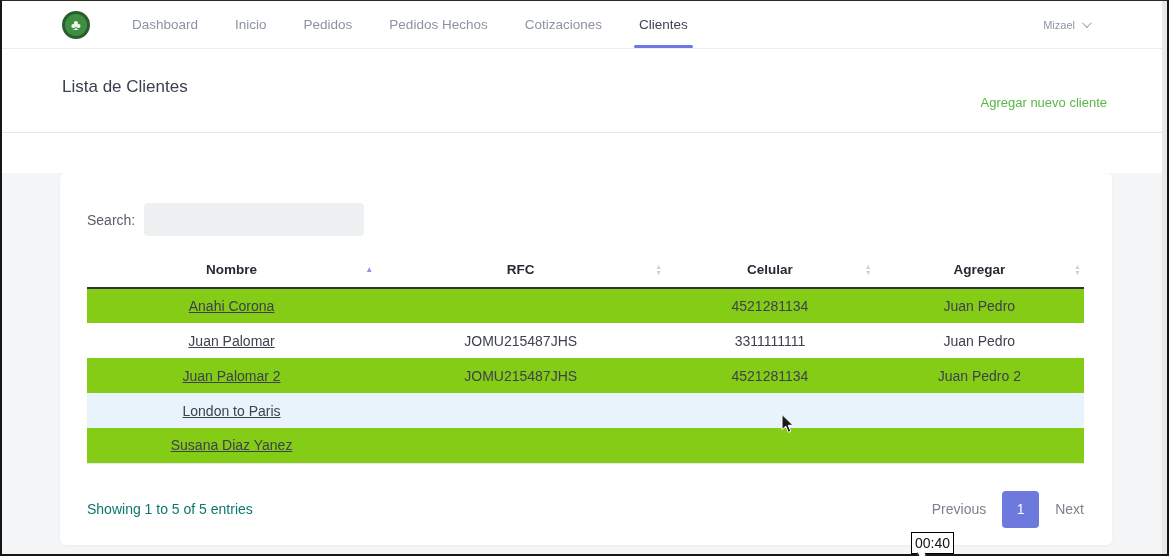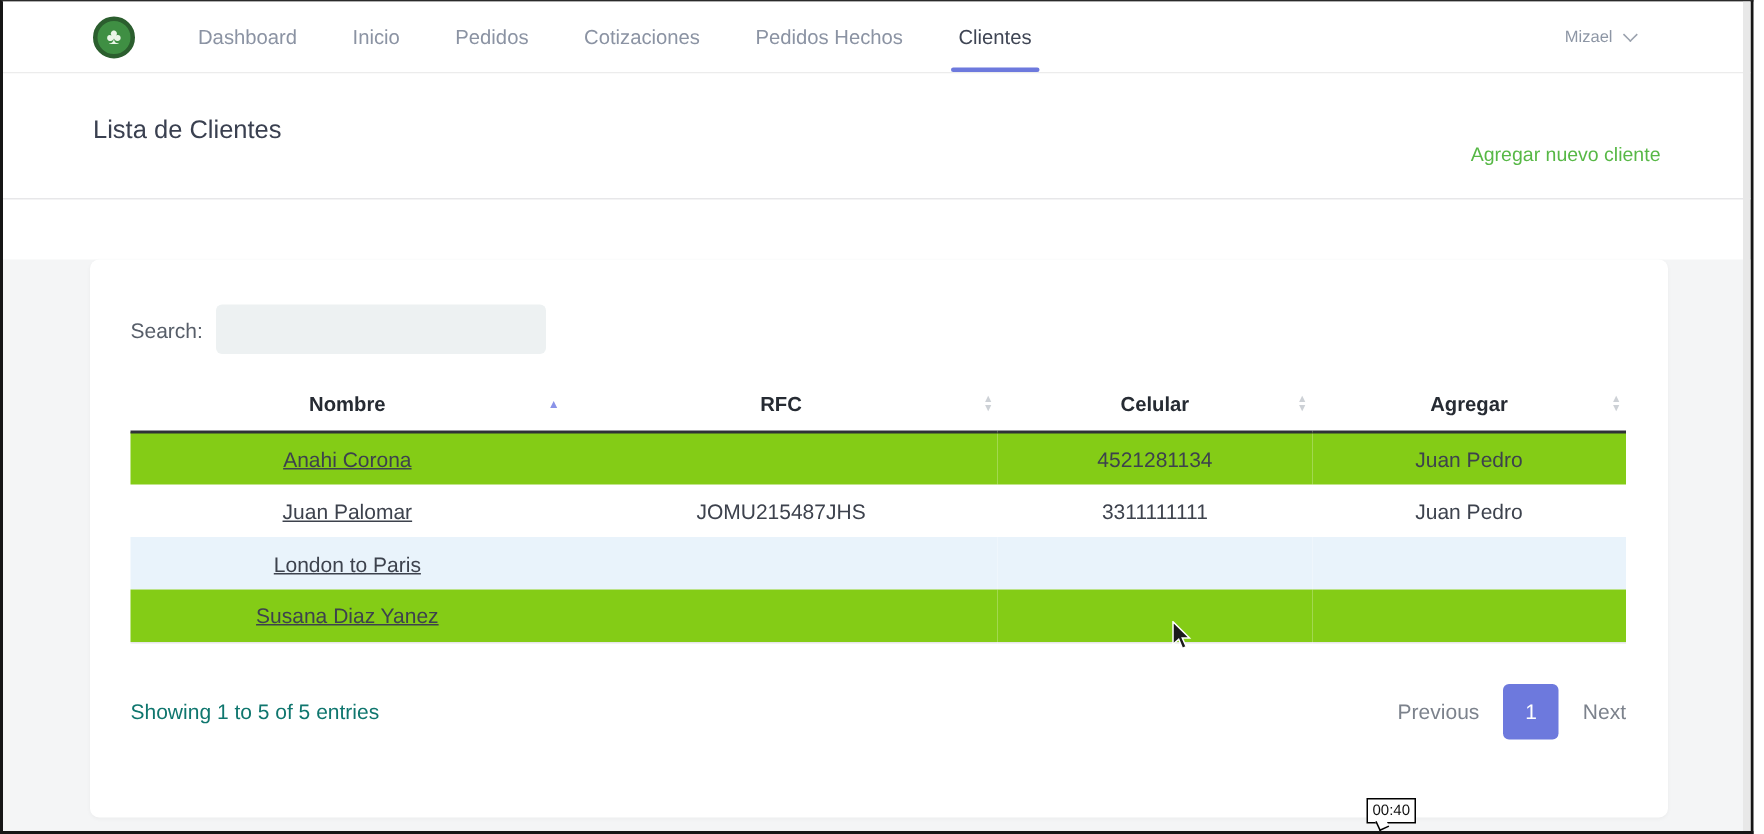--- a/index.html
+++ b/index.html
@@ -64,39 +64,39 @@
   .showing-info { font-size:14px; color:#0f766e; }
   .pagination { display:flex; align-items:center; gap:16px; }
   .page-prev, .page-next { font-size:14px; font-weight:500; color:#7c828c; cursor:pointer; }
   .page-current { width:37px; height:37px; border-radius:4px; background:var(--accent); color:#fff;
                   font-size:14px; display:flex; align-items:center; justify-content:center; cursor:pointer; }
 
   
   .scroll-track { position:absolute; right:0; top:0; bottom:0; width:5px; background:#e8e8e8; cursor:pointer; }
   .cursor { position:absolute; left:781px; top:414px; z-index:50; pointer-events:none; }
   .timestamp { position:absolute; left:911px; top:532px; background:#fff; border:1px solid #000;
-               font-size:10px; color:#111; padding:2px 3px; z-index:60; }
+               font-size:14px; color:#111; padding:2px 3px; z-index:60; }
   .timestamp .tip { position:absolute; left:6px; bottom:-4.5px; width:7px; height:7px; background:#fff;
                border-right:1px solid #000; border-bottom:1px solid #000; transform:rotate(65deg); }
 </style>
 </head>
 <body>
 
 <div class="frame">
 
   <nav class="navbar">
     <div class="logo">
       <span>♣</span>
     </div>
     <div class="nav-items">
       <div class="nav-item">Dashboard</div>
       <div class="nav-item">Inicio</div>
       <div class="nav-item">Pedidos</div>
+      <div class="nav-item">Pedidos Hechos</div>
       <div class="nav-item">Cotizaciones</div>
-      <div class="nav-item">Pedidos Hechos</div>
       <div class="nav-item active">Clientes</div>
     </div>
     <div class="user-menu">
       <span>Mizael</span>
       <span class="chev"></span>
     </div>
   </nav>
 
   <header class="page-header">
     <h1 class="page-title">Lista de Clientes</h1>
@@ -157,20 +157,26 @@
             <td></td>
             <td>4521281134</td>
             <td>Juan Pedro</td>
           </tr>
           <tr>
             <td><a>Juan Palomar</a></td>
             <td>JOMU215487JHS</td>
             <td>3311111111</td>
             <td>Juan Pedro</td>
           </tr>
+          <tr class="stripe">
+            <td><a>Juan Palomar 2</a></td>
+            <td>JOMU215487JHS</td>
+            <td>4521281134</td>
+            <td>Juan Pedro 2</td>
+          </tr>
           <tr class="hovered">
             <td><a>London to Paris</a></td>
             <td></td>
             <td></td>
             <td></td>
           </tr>
           <tr class="stripe last">
             <td><a>Susana Diaz Yanez</a></td>
             <td></td>
             <td></td>

